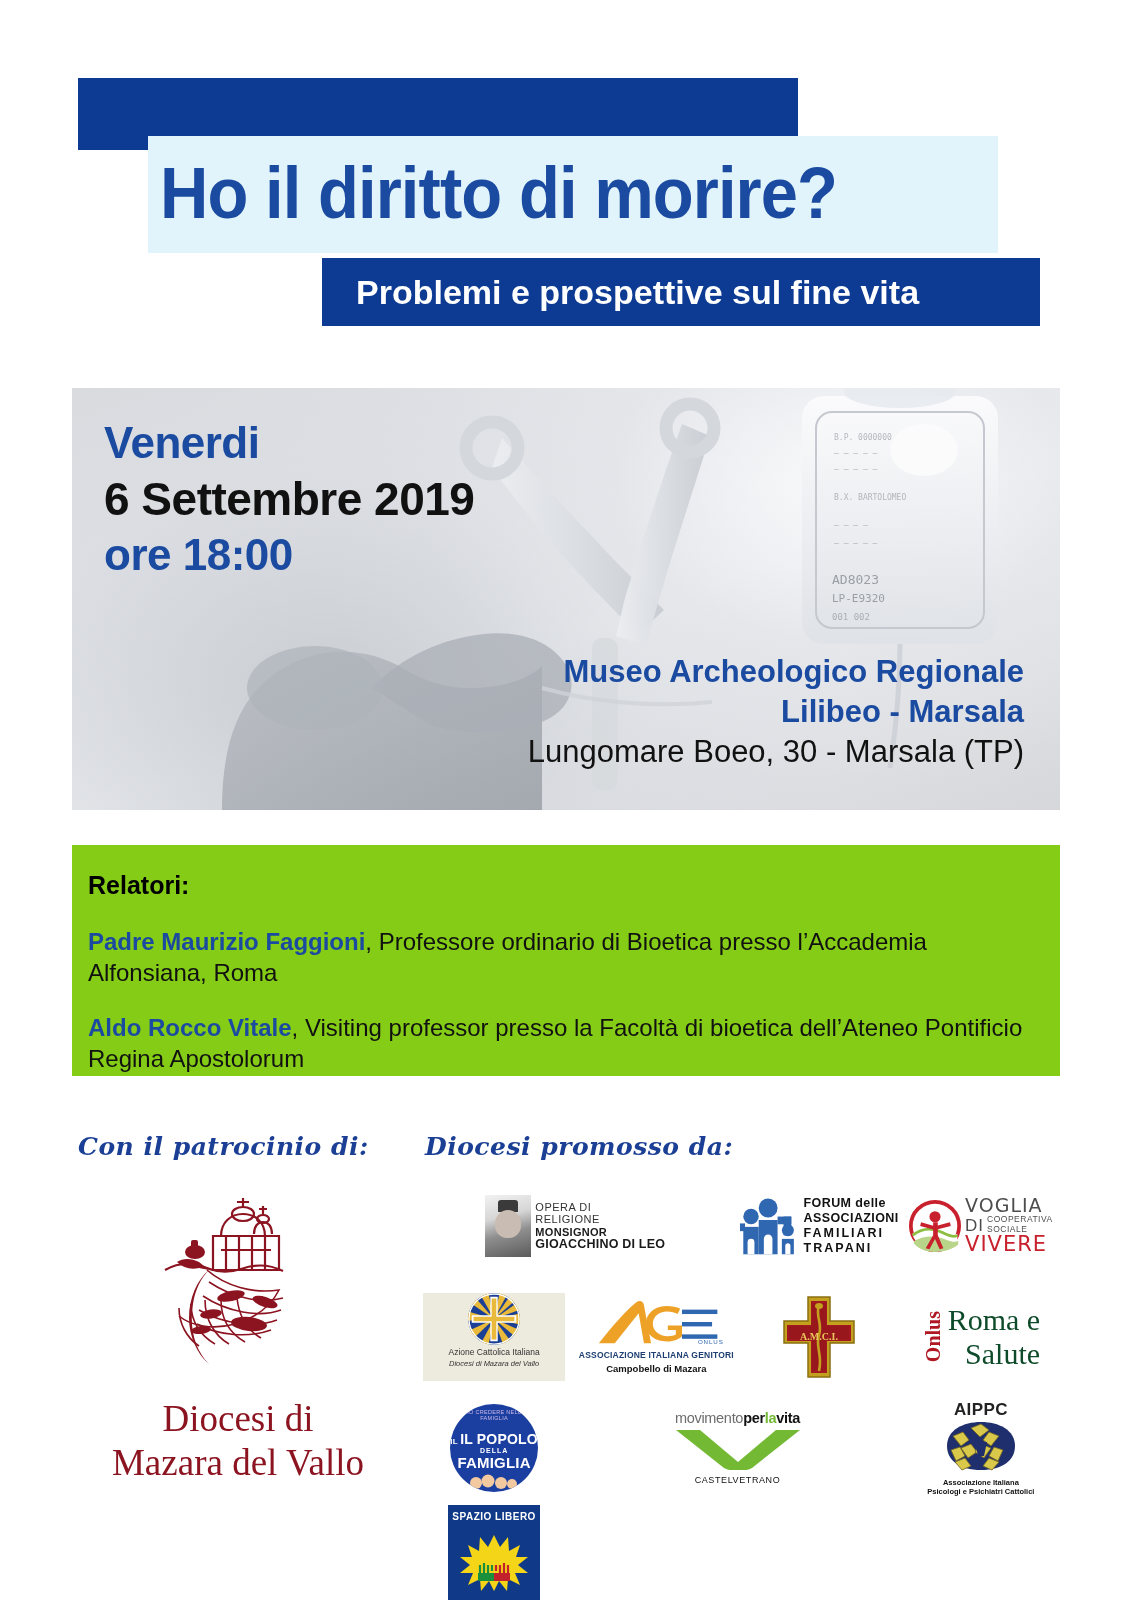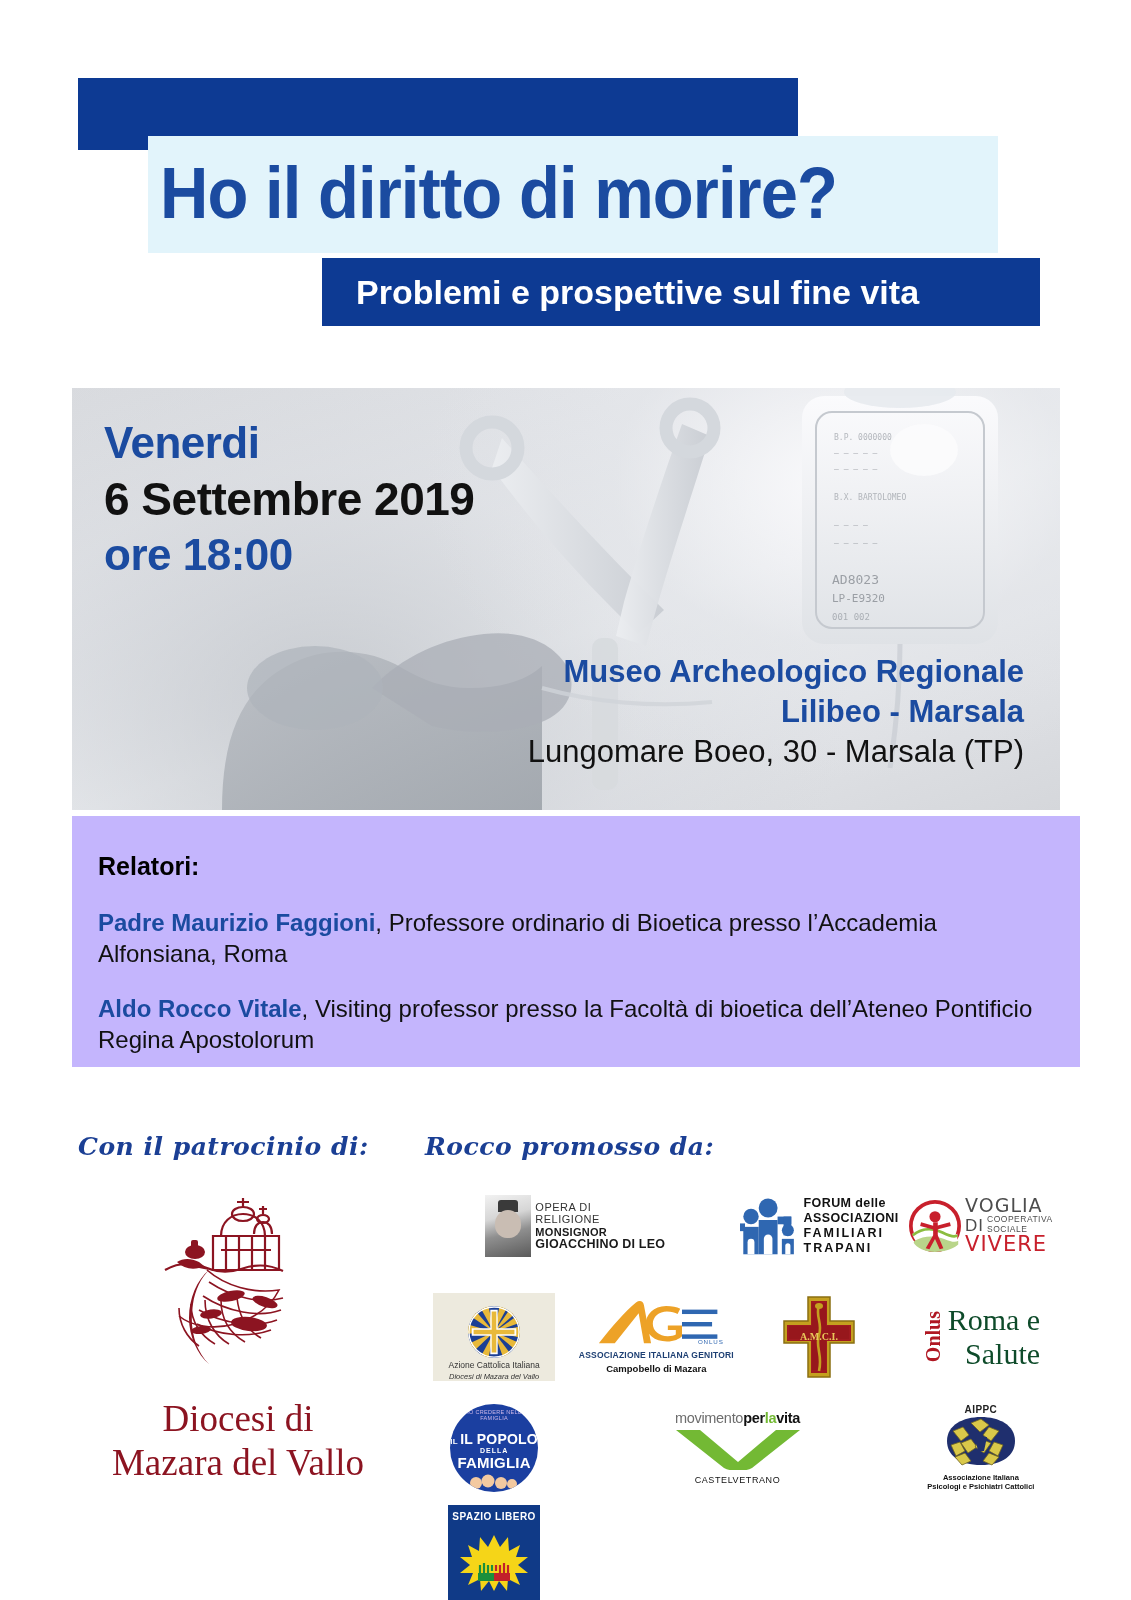--- a/index.html
+++ b/index.html
@@ -81,24 +81,24 @@
     position:absolute; right:36px; bottom:38px;
     text-align:right; z-index:3;
   }
   .venue-l1 { font-size:31px; color:#111111; line-height:40px; }
   .venue-l2 { font-size:31px; color:#1b4ba0; font-weight:bold; line-height:40px; }
   .venue-l3 { font-size:31px; color:#1b4ba0; font-weight:bold; line-height:40px; }
   .venue-l4 { font-size:31px; color:#111111; line-height:40px; }
 
   
   .speakers {
-    position:absolute; left:72px; top:816px;
+    position:absolute; left:72px; top:845px;
     width:988px; height:231px;
-    background:#c4b5fd;
-    padding:10px;
+    background:#84cc16;
+    padding:0;
   }
   .speakers-inner { padding:26px 26px 0 16px; }
   .sp-title {
     font-size:25px; font-weight:bold; color:#000000;
     margin:0 0 26px 0;
     font-family:"Liberation Sans Narrow","Liberation Sans", sans-serif;
   }
   .sp-entry {
     font-size:24px; line-height:31px; color:#111111;
     margin-bottom:24px;
@@ -180,22 +180,22 @@
   .voglia-mark { width:52px; height:52px; }
   .voglia-txt { text-align:left; line-height:1; }
   .vg-top { font-size:19px; color:#4d4d4d; letter-spacing:1px; font-family:"DejaVu Sans", sans-serif; }
   .vg-mid { display:flex; align-items:flex-end; gap:3px; }
   .vg-di { font-size:17px; color:#4d4d4d; letter-spacing:1px; }
   .vg-coop { font-size:8.5px; line-height:9.5px; color:#4d4d4d; letter-spacing:0.5px; }
   .vg-bot { font-size:21px; color:#c8202c; letter-spacing:1px; font-family:"DejaVu Sans", sans-serif; }
 
   
   .aci {
-    background:#edeade; width:122px; height:88px;
-    display:flex; flex-direction:column; align-items:center; justify-content:flex-end; gap:2px;
+    background:#edeade; width:142px; height:88px;
+    display:flex; flex-direction:column; align-items:center; justify-content:flex-start; gap:2px;
   }
   .aci-disc { width:52px; height:52px; border-radius:50%; overflow:hidden; }
   .aci-l1 { font-size:8.5px; color:#333; }
   .aci-l2 { font-size:7.5px; color:#333; font-style:italic; }
 
   
   .age { text-align:center; }
   .age-mark { height:46px; }
   .age-l1 { font-size:8.5px; font-weight:bold; color:#1d3f73; letter-spacing:0.2px; margin-top:1px; }
   .age-l2 { font-size:9.5px; font-weight:bold; color:#111; margin-top:3px; }
@@ -239,21 +239,21 @@
   .mpv-txt { font-size:14.5px; letter-spacing:-0.3px; }
   .mpv-txt .g1 { color:#6d6d6d; }
   .mpv-txt .b1 { color:#111; font-weight:bold; }
   .mpv-txt .g2 { color:#73b934; font-weight:bold; }
   .mpv-txt .b2 { color:#111; font-weight:bold; }
   .mpv-v { margin-top:2px; }
   .mpv-city { font-size:9px; color:#111; letter-spacing:0.6px; margin-top:1px; }
 
   
   .aippc { text-align:center; }
-  .aippc-t { font-size:10px; font-weight:bold; color:#222; letter-spacing:0.4px; }
+  .aippc-t { font-size:17px; font-weight:bold; color:#222; letter-spacing:0.4px; }
   .aippc-l1 { font-size:7.5px; font-weight:bold; color:#111; }
   .aippc-l2 { font-size:7.5px; font-weight:bold; color:#111; }
 
   
   .spazio {
     width:92px; height:116px; background:#103a87;
     position:relative; overflow:hidden;
     display:flex; align-items:center; justify-content:center;
   }
   .sp-top { position:absolute; top:6px; width:100%; text-align:center;
@@ -344,21 +344,21 @@
       <span class="sp-name">Padre Maurizio Faggioni</span><span>, Professore ordinario di Bioetica presso l’Accademia Alfonsiana, Roma</span>
     </div>
 
     <div class="sp-entry">
       <span class="sp-name">Aldo Rocco Vitale</span><span>, Visiting professor presso la Facoltà di bioetica dell’Ateneo Pontificio Regina Apostolorum</span>
     </div>
   </div>
 </div>
 
 <div class="patron-head">Con il patrocinio di:</div>
-<div class="promo-head">Rocco promosso da:</div>
+<div class="promo-head">Diocesi promosso da:</div>
 
 <div class="diocese">
   <svg width="250" height="215" viewBox="0 0 250 215">
     <g fill="none" stroke="#8c1421" stroke-width="2.2">
 
       <path d="M130 30 L130 20 M124 24 L136 24"></path>
       <ellipse cx="130" cy="36" rx="11" ry="7"></ellipse>
       <path d="M108 58 C108 44 118 36 130 36 C142 36 152 44 152 58"></path>
       <path d="M150 36 L150 28 M146 31 L154 31"></path>
       <ellipse cx="150" cy="41" rx="6" ry="4"></ellipse>

